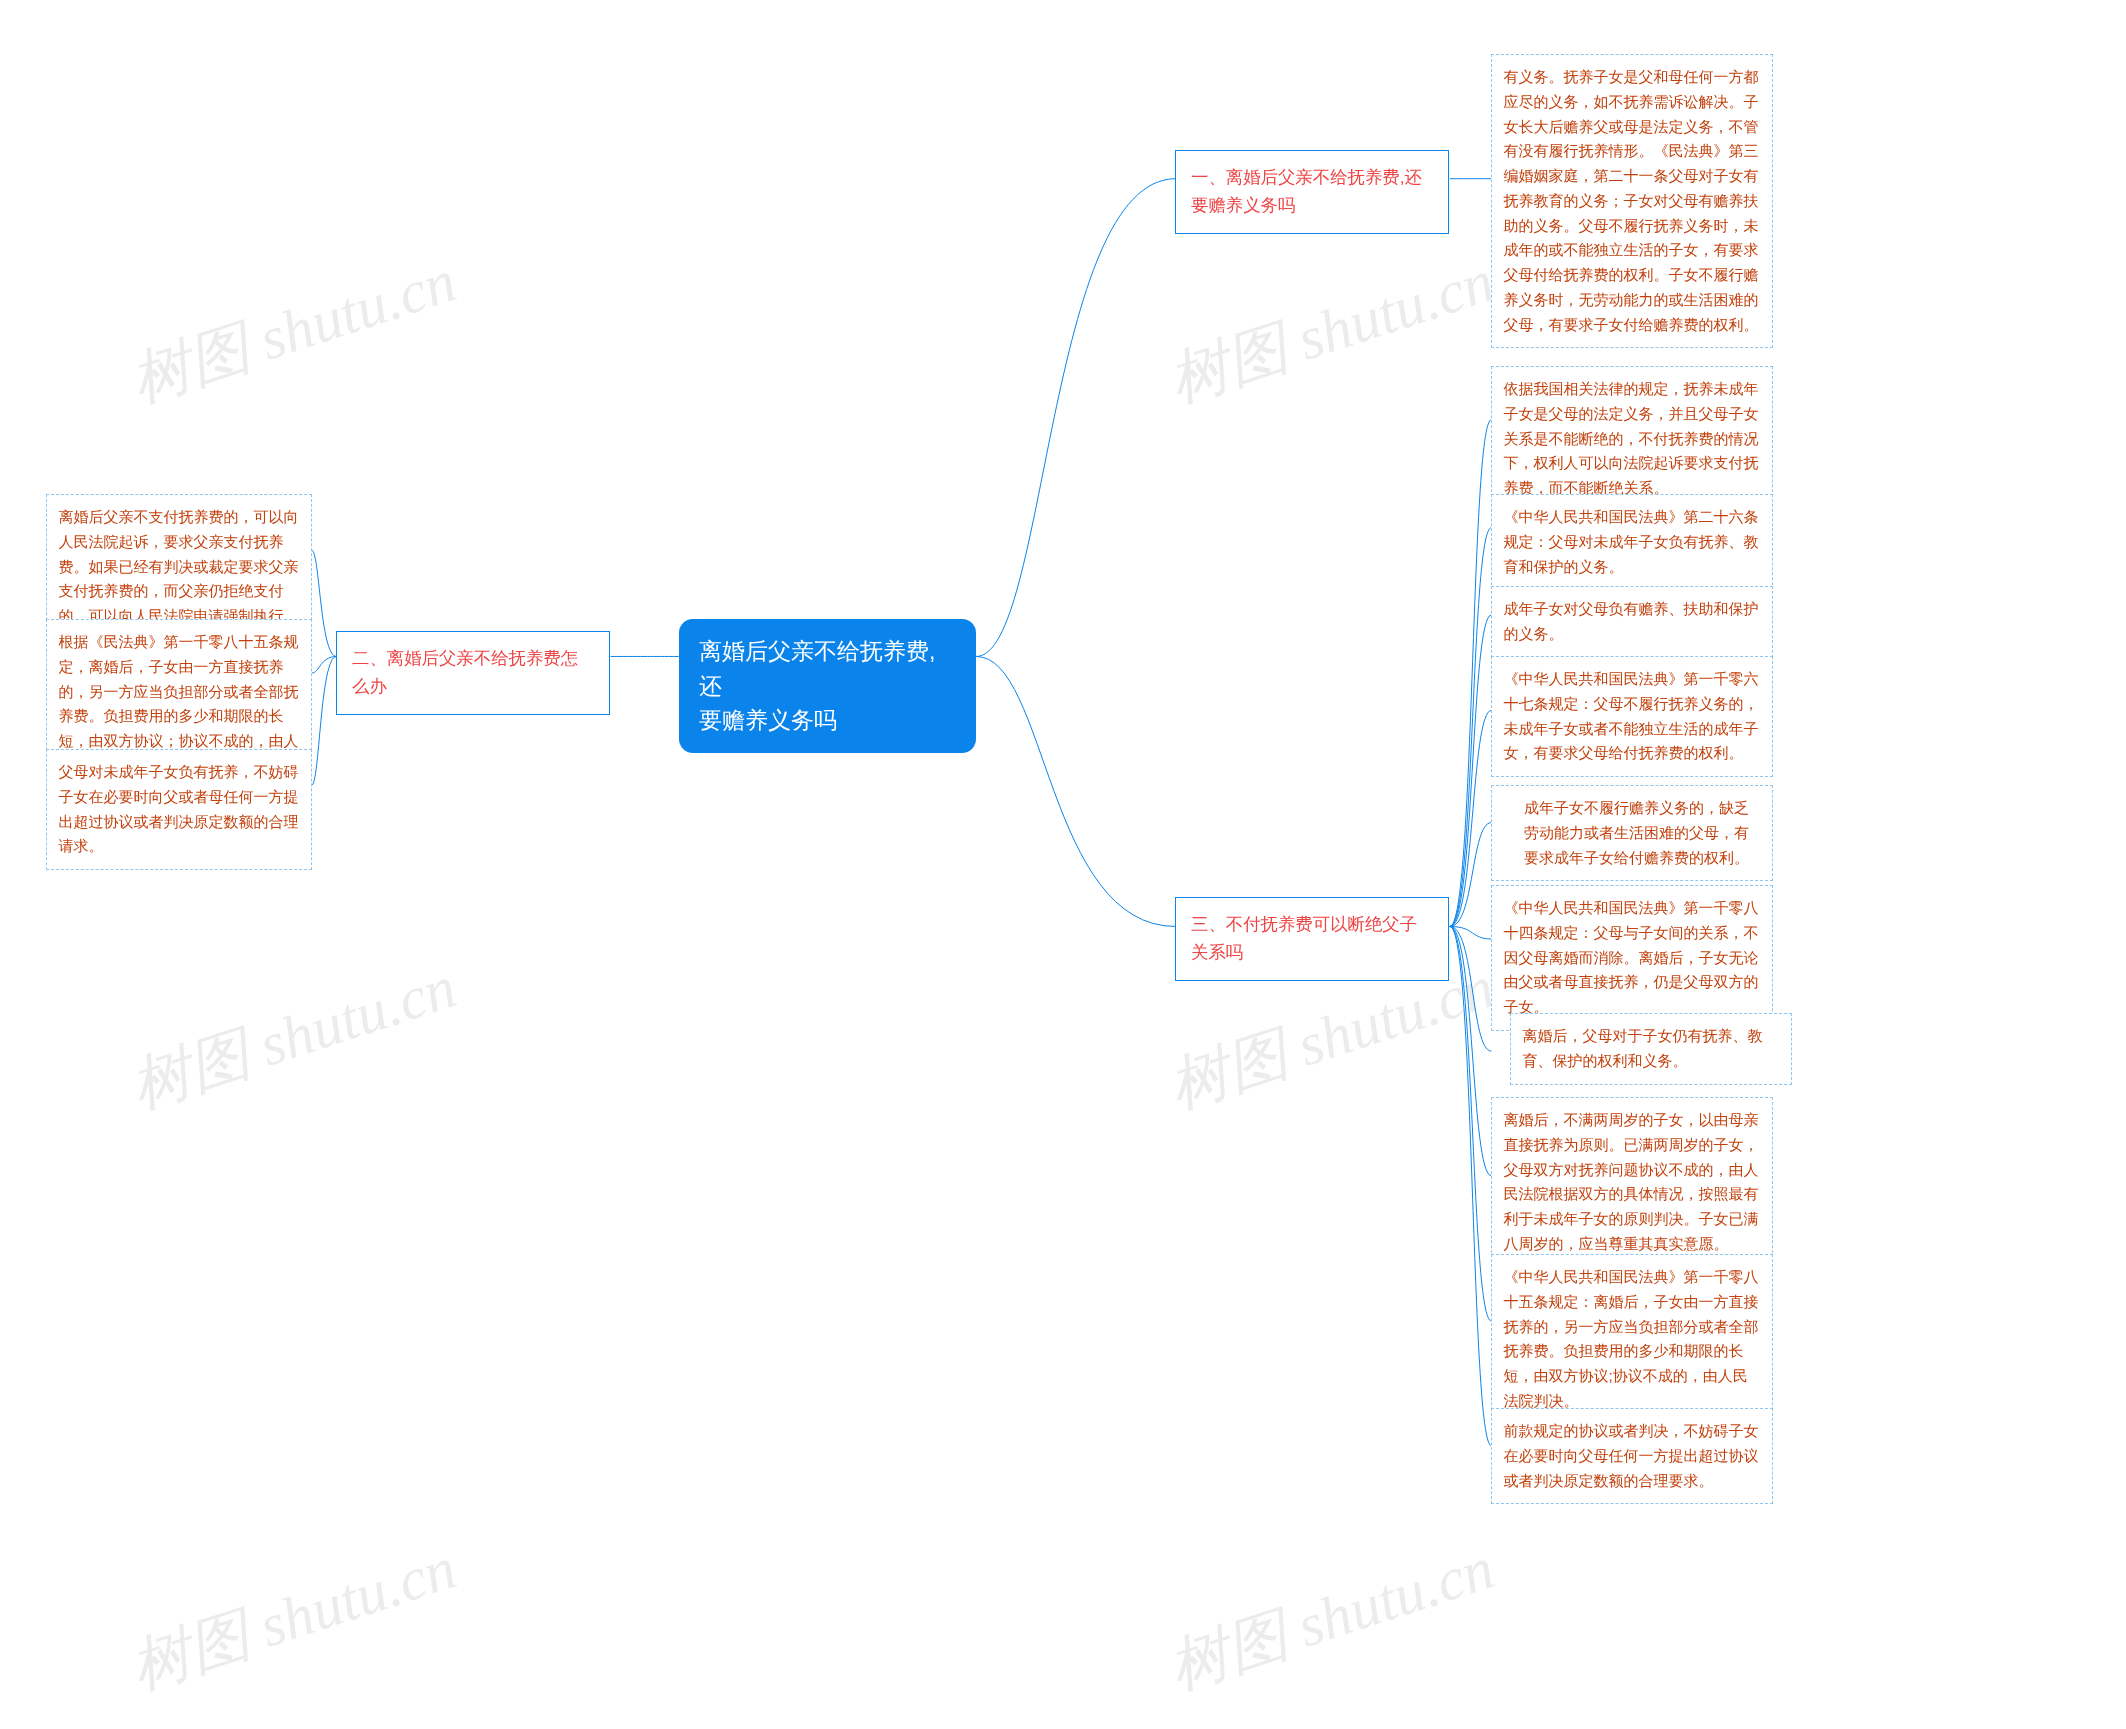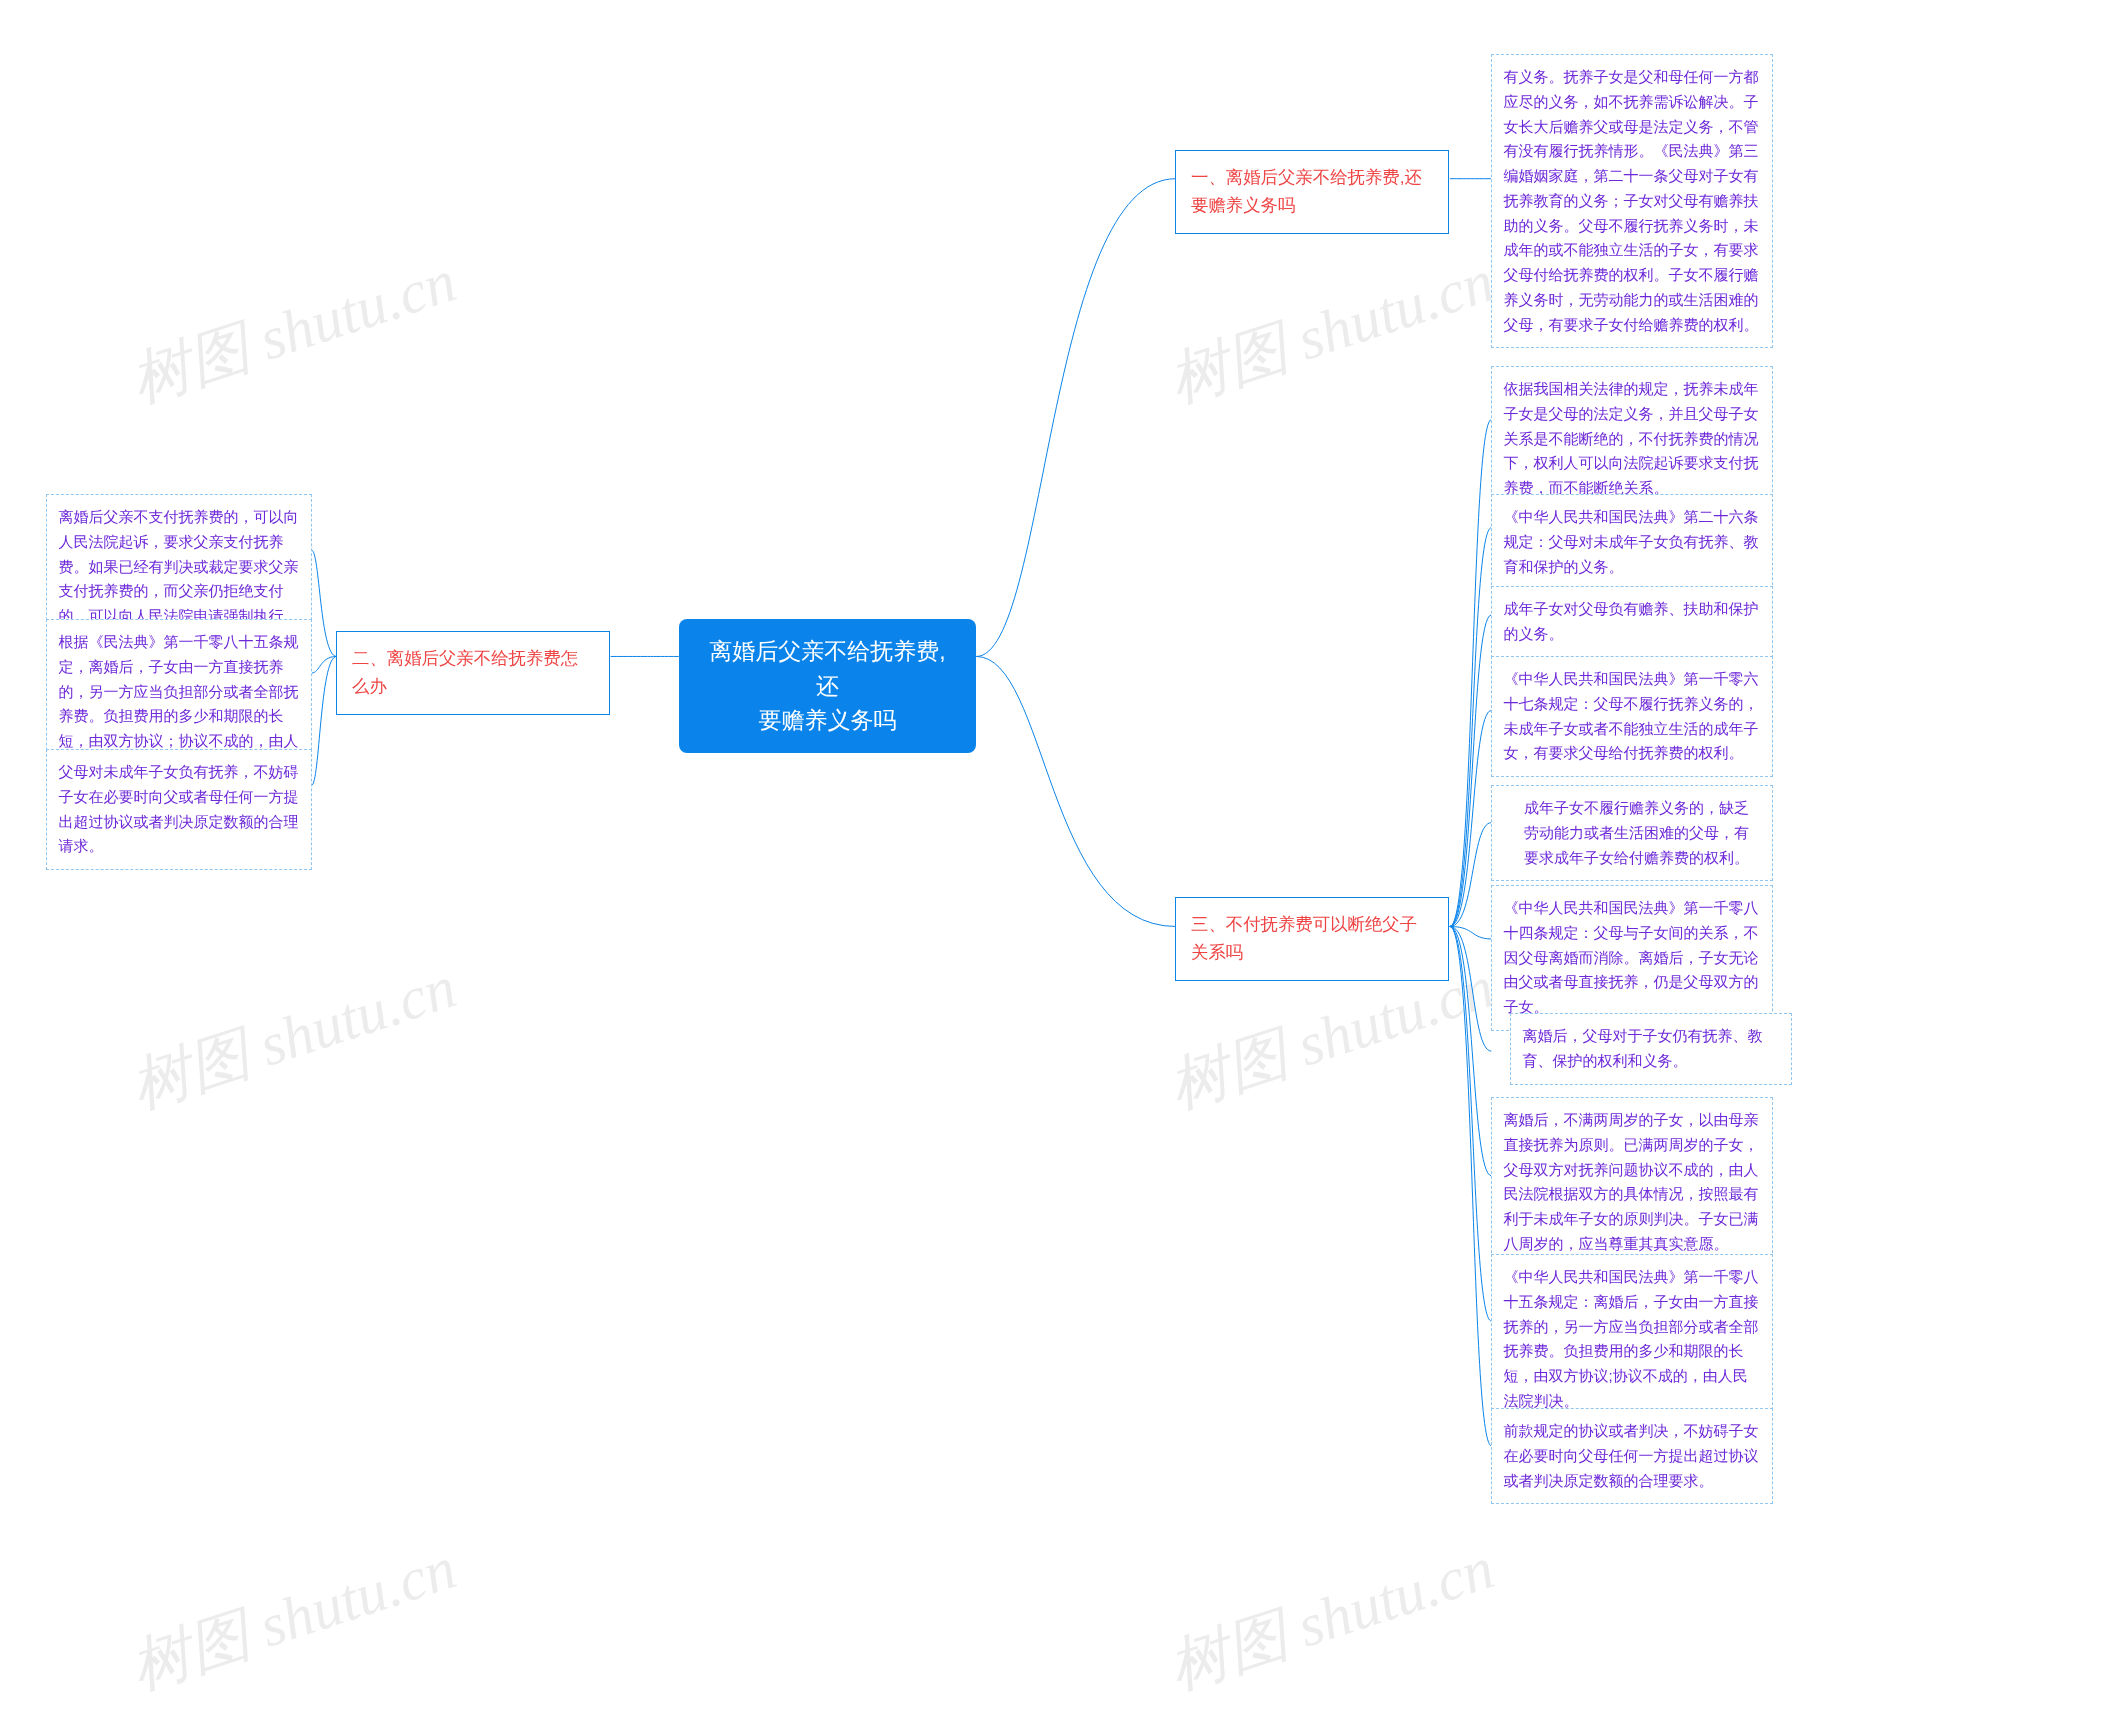--- a/index.html
+++ b/index.html
@@ -22,35 +22,34 @@
   .node {
     position: absolute;
     box-sizing: border-box;
   }
   .center-node {
     background: #0a84ea;
     color: #ffffff;
     font-size: 23px;
     line-height: 1.5;
     padding: 15px 20px;
-    text-align: center;
-    border-radius: 8px;
+    border-radius: 14px;
   }
   .solid-node {
     border: 0.8px solid #0a84ea;
     color: #ef4444;
     font-size: 17.4px;
     line-height: 1.6;
     padding: 13.3px 15px;
     background: #fff;
     text-align: left;
   }
   .dashed-node {
     border: 1.2px dashed #8fc5ef;
-    color: #6d28d9;
+    color: #c2410c;
     font-size: 15px;
     line-height: 1.65;
     padding: 10px 11.6px;
     background: #fff;
     text-align: left;
   }
   .watermark {
     position: absolute;
     color: rgba(120,120,120,0.14);
     font-size: 60px;

